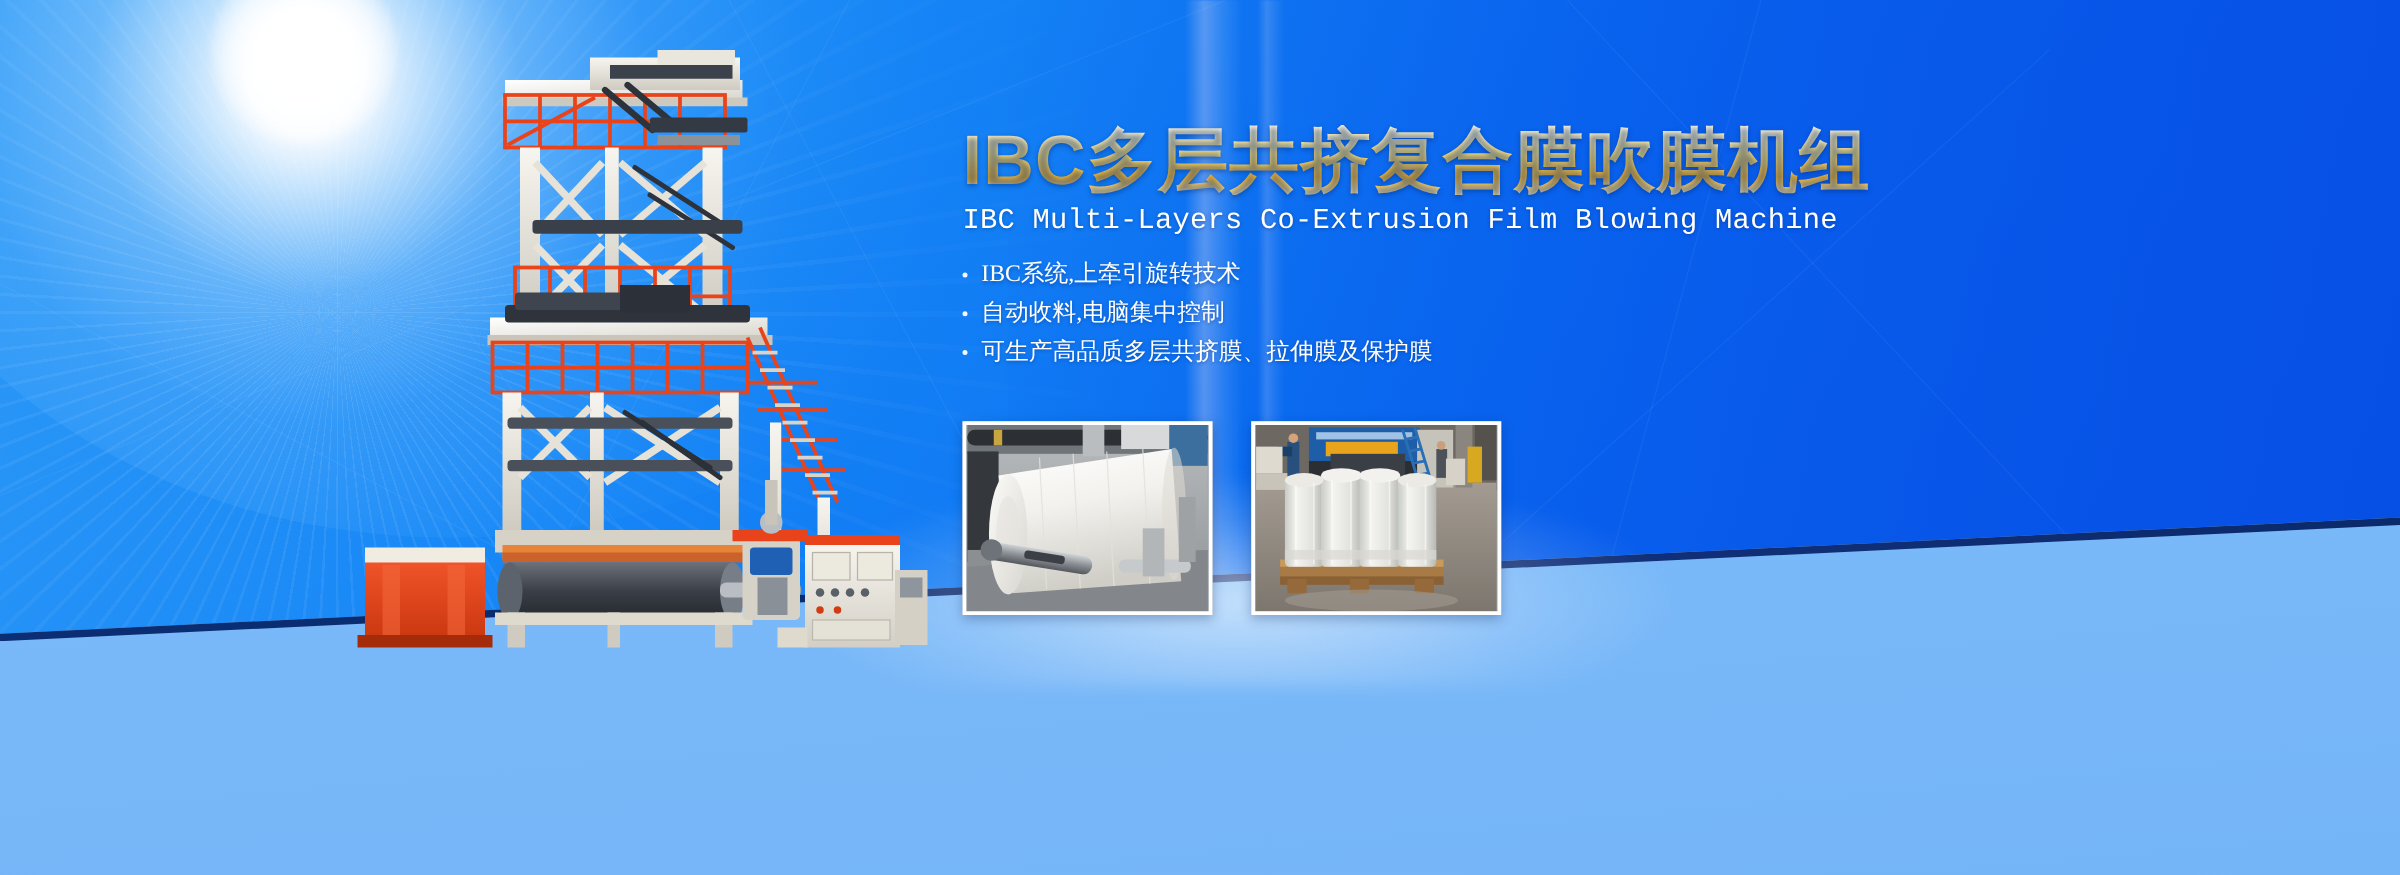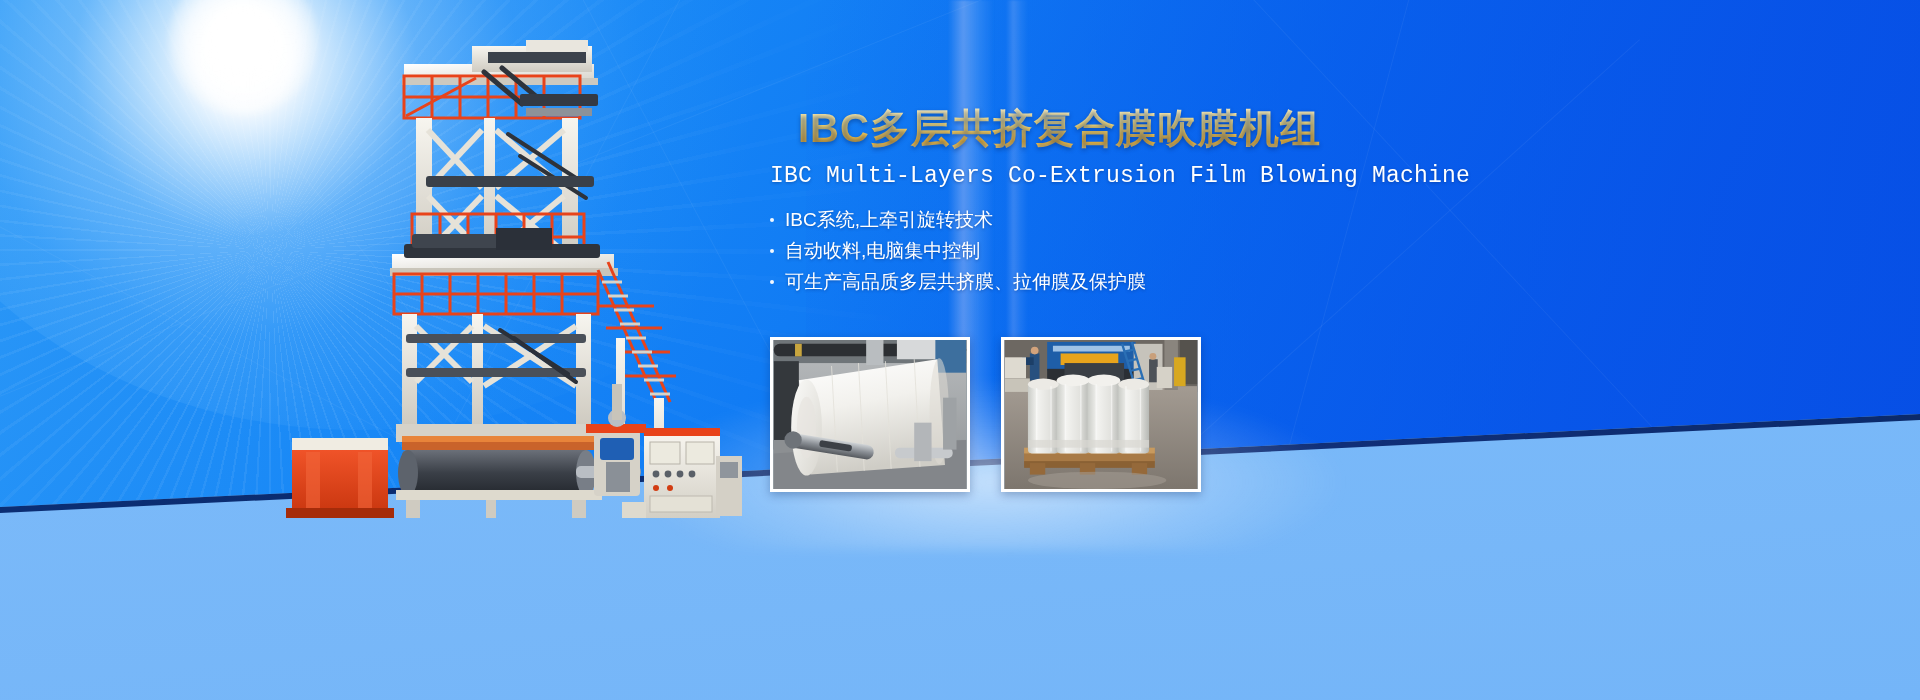--- a/index.html
+++ b/index.html
@@ -57,30 +57,30 @@
   .ground-sheen{position:absolute;left:640px;top:380px;width:700px;height:170px;
     background:radial-gradient(ellipse at 50% 60%,rgba(255,255,255,.55),rgba(255,255,255,.18) 45%,rgba(255,255,255,0) 72%);
     filter:blur(6px);}
 
   
   #machine{position:absolute;left:276px;top:38px;width:470px;height:480px;}
   #machine svg{display:block;width:100%;height:100%;}
 
   
   #copy{position:absolute;left:770px;top:100px;width:780px;}
-  .title-cn{font-size:40px;line-height:56px;font-weight:bold;letter-spacing:1px;
+  .title-cn{font-size:56px;line-height:56px;font-weight:bold;letter-spacing:1px;
     color:#ffe9a6;
     background:linear-gradient(180deg,#fffbe8 0%,#ffe27a 42%,#f6b72e 74%,#ffe9a8 100%);
     -webkit-background-clip:text;background-clip:text;-webkit-text-fill-color:transparent;
-    text-shadow:0 2px 4px rgba(0,40,110,.45);white-space:nowrap;margin-left:28px;}
+    text-shadow:0 2px 4px rgba(0,40,110,.45);white-space:nowrap;}
   .title-en{font-size:23px;line-height:32px;color:#ffffff;letter-spacing:.2px;margin-top:4px;
     text-shadow:0 1px 3px rgba(0,40,110,.45);white-space:nowrap;font-weight:400;font-family:Liberation Mono, monospace;}
   .slogan{margin-top:22px;font-size:30px;line-height:42px;font-weight:bold;color:#ffffff;
     letter-spacing:2px;text-shadow:0 2px 5px rgba(0,40,110,.5);white-space:nowrap;}
-  .bullets{margin-top:12px;}
+  .bullets{margin-top:12px;font-family:Liberation Serif, serif;}
   .bullet{display:flex;align-items:center;font-size:19px;line-height:31px;color:#ffffff;
     text-shadow:0 1px 3px rgba(0,40,110,.45);white-space:nowrap;}
   .dot{display:inline-block;width:4px;height:4px;border-radius:50%;background:#ffffff;
     margin-right:11px;flex:none;opacity:.95;}
 
   
   #thumbs{position:absolute;left:770px;top:337px;display:flex;gap:31px;}
   .thumb{width:200px;height:155px;border:3px solid #ffffff;box-sizing:border-box;
     box-shadow:0 3px 9px rgba(0,30,90,.30);overflow:hidden;position:relative;background:#9aa3a8;}
   .thumb svg{display:block;width:100%;height:100%;}

